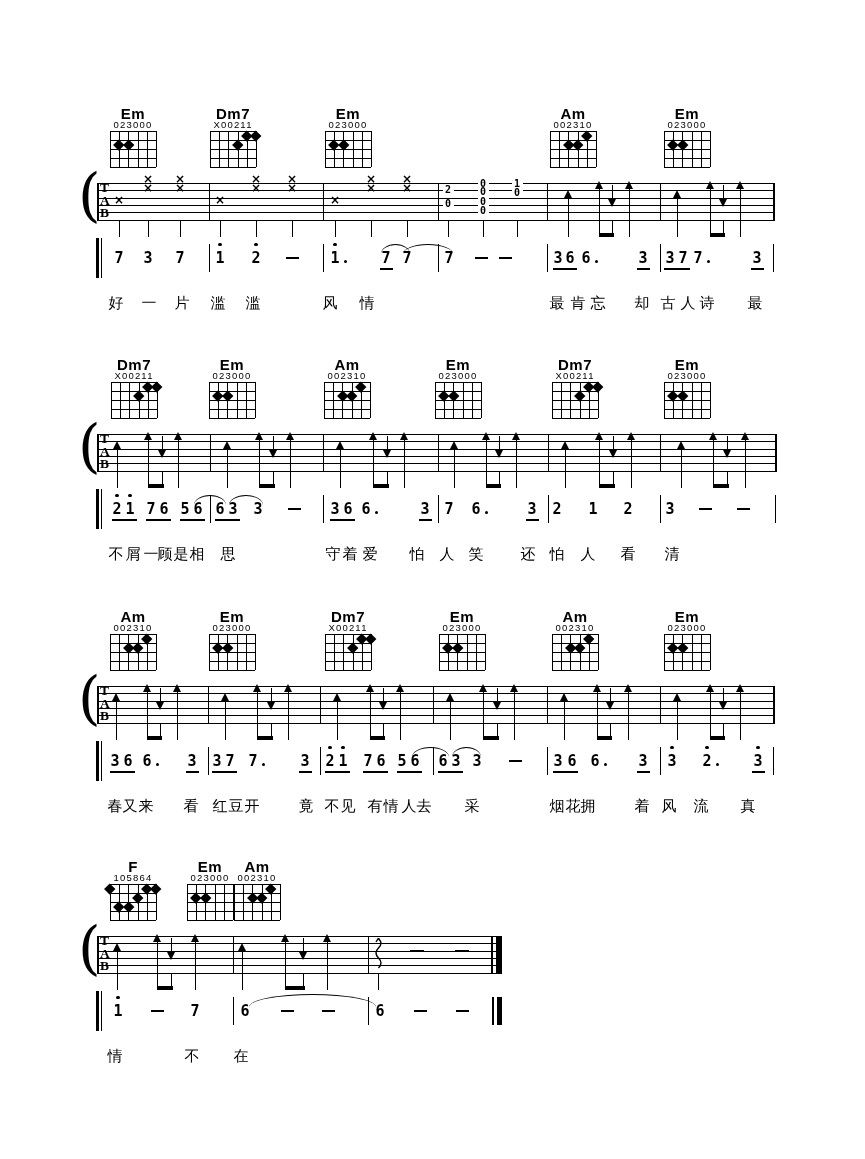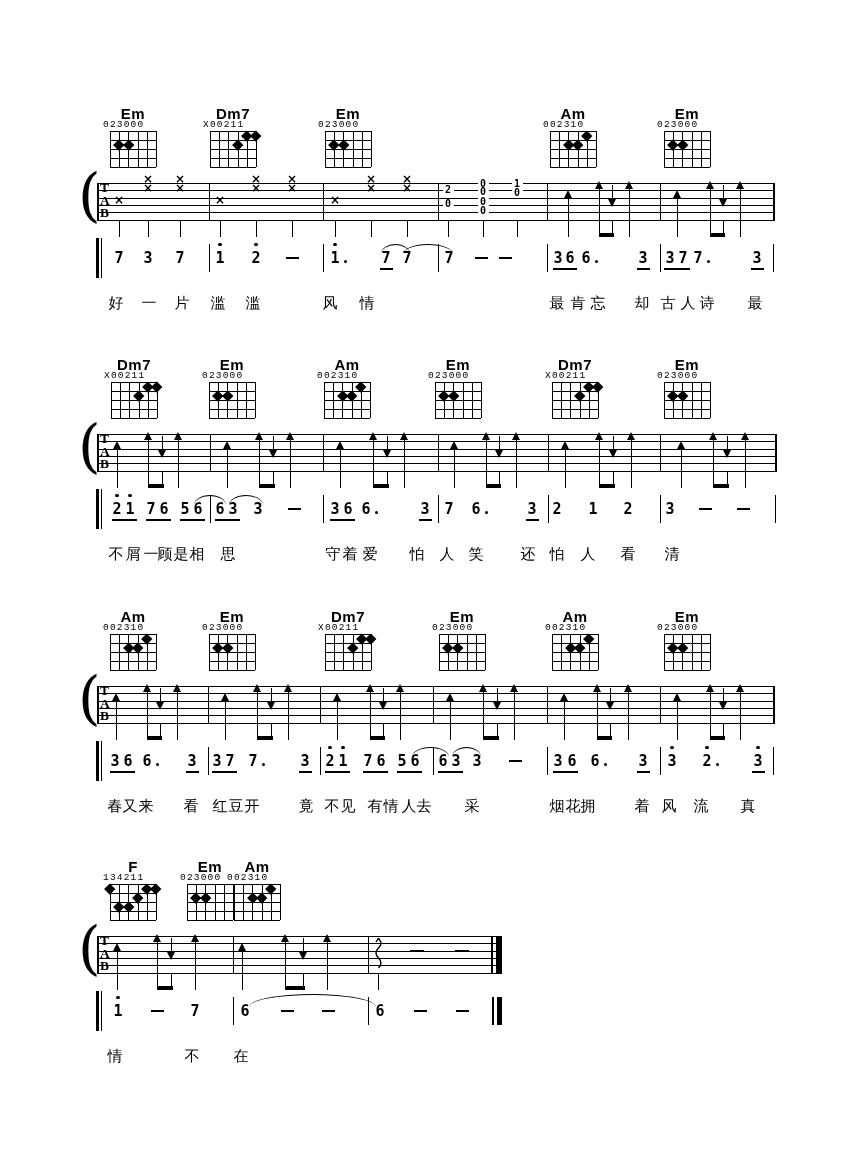--- a/index.html
+++ b/index.html
@@ -1,20 +1,20 @@
 <!DOCTYPE html>
 <html><head>
 <meta charset="utf-8">
 <style>
   html,body{margin:0;padding:0;background:#fff;}
   body{font-family:"DejaVu Sans",sans-serif;color:#000;}
   #sheet{position:relative;width:865px;height:1159px;background:#fff;overflow:hidden;}
   .abs{position:absolute;}
   .cname{font-family:"Liberation Sans",sans-serif;font-weight:bold;font-size:15px;text-align:center;letter-spacing:.5px;}
-  .cfing{font-family:Liberation Mono, monospace;font-size:9.5px;letter-spacing:1.2px;}
+  .cfing{font-family:Liberation Sans, sans-serif;font-size:9.5px;letter-spacing:1.2px;text-align:center;}
   .gline{background:#000;}
   .dot{width:7.5px;height:7.5px;background:#000;transform:rotate(45deg);}
   .tabletter{font-family:"Liberation Serif",serif;font-weight:bold;font-size:13.5px;line-height:13px;}
   .brace{font-family:"DejaVu Serif",serif;font-size:58px;font-weight:normal;line-height:58px;}
   .xmark{font-weight:bold;font-size:12px;line-height:12px;text-align:center;font-family:"DejaVu Sans",sans-serif;}
   .fret{font-family:"DejaVu Sans Mono",monospace;font-weight:bold;font-size:10px;line-height:10px;background:#fff;text-align:center;}
   .tri-up{width:0;height:0;border-left:4.5px solid transparent;border-right:4.5px solid transparent;border-bottom:8.5px solid #000;}
   .tri-dn{width:0;height:0;border-left:4.5px solid transparent;border-right:4.5px solid transparent;border-top:8.5px solid #000;}
   .num{font-family:"DejaVu Sans Mono",monospace;font-weight:bold;font-size:15px;line-height:18px;text-align:center;}
   .lyr{font-size:15px;line-height:18px;text-align:center;}
@@ -791,21 +791,21 @@
       <div class="lyr abs" style="left: 563px; top: 797px; width: 20px;">花</div>
       <div class="lyr abs" style="left: 578px; top: 797px; width: 20px;">拥</div>
       <div class="lyr abs" style="left: 632px; top: 797px; width: 20px;">着</div>
       <div class="lyr abs" style="left: 659px; top: 797px; width: 20px;">风</div>
       <div class="lyr abs" style="left: 691px; top: 797px; width: 20px;">流</div>
       <div class="lyr abs" style="left: 738px; top: 797px; width: 20px;">真</div>
     </div>
     <div class="abs" style="left: 0px; top: 0px; width: 865px; height: 0px;">
       <div class="abs" style="left: 103px; top: 858px; width: 60px; height: 58px;">
         <div class="cname abs" style="left: 0px; top: 0px; width: 60px;">F</div>
-        <div class="cfing abs" style="left: 0px; top: 14px; width: 60px;">134211</div>
+        <div class="cfing abs" style="left: 0px; top: 14px; width: 60px;">105864</div>
         <div class="abs" style="left: 7px; top: 26px; width: 46px; height: 36px;">
           <div class="gline abs" style="left: 0px; top: 0px; width: 1px; height: 36px;"></div>
           <div class="gline abs" style="left: 9px; top: 0px; width: 1px; height: 36px;"></div>
           <div class="gline abs" style="left: 18px; top: 0px; width: 1px; height: 36px;"></div>
           <div class="gline abs" style="left: 28px; top: 0px; width: 1px; height: 36px;"></div>
           <div class="gline abs" style="left: 37px; top: 0px; width: 1px; height: 36px;"></div>
           <div class="gline abs" style="left: 46px; top: 0px; width: 1px; height: 36px;"></div>
           <div class="gline abs" style="left: 0px; top: 0px; width: 46px; height: 1px;"></div>
           <div class="gline abs" style="left: 0px; top: 9px; width: 46px; height: 1px;"></div>
           <div class="gline abs" style="left: 0px; top: 18px; width: 46px; height: 1px;"></div>

